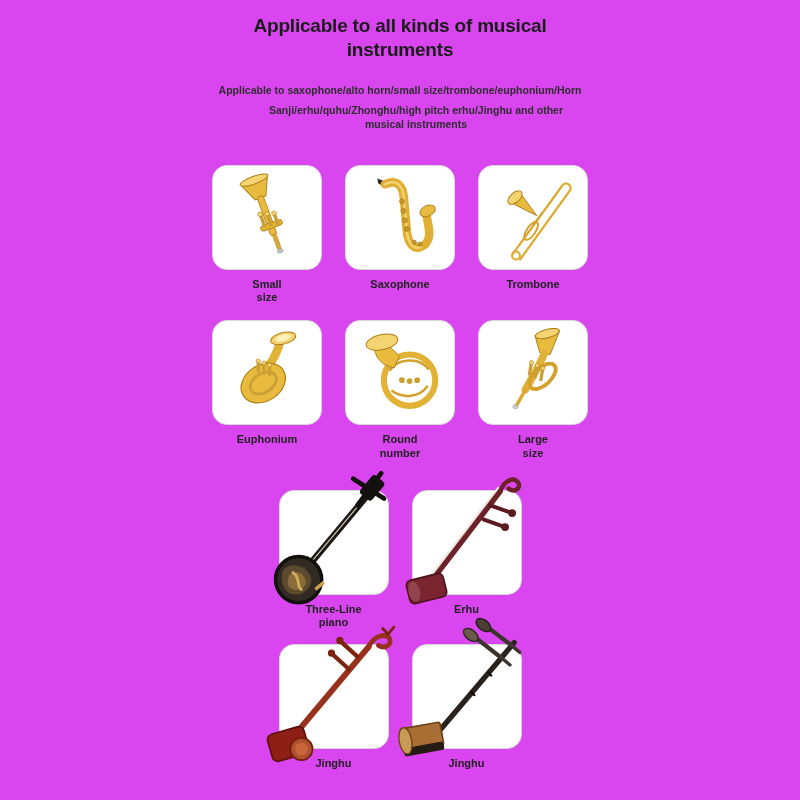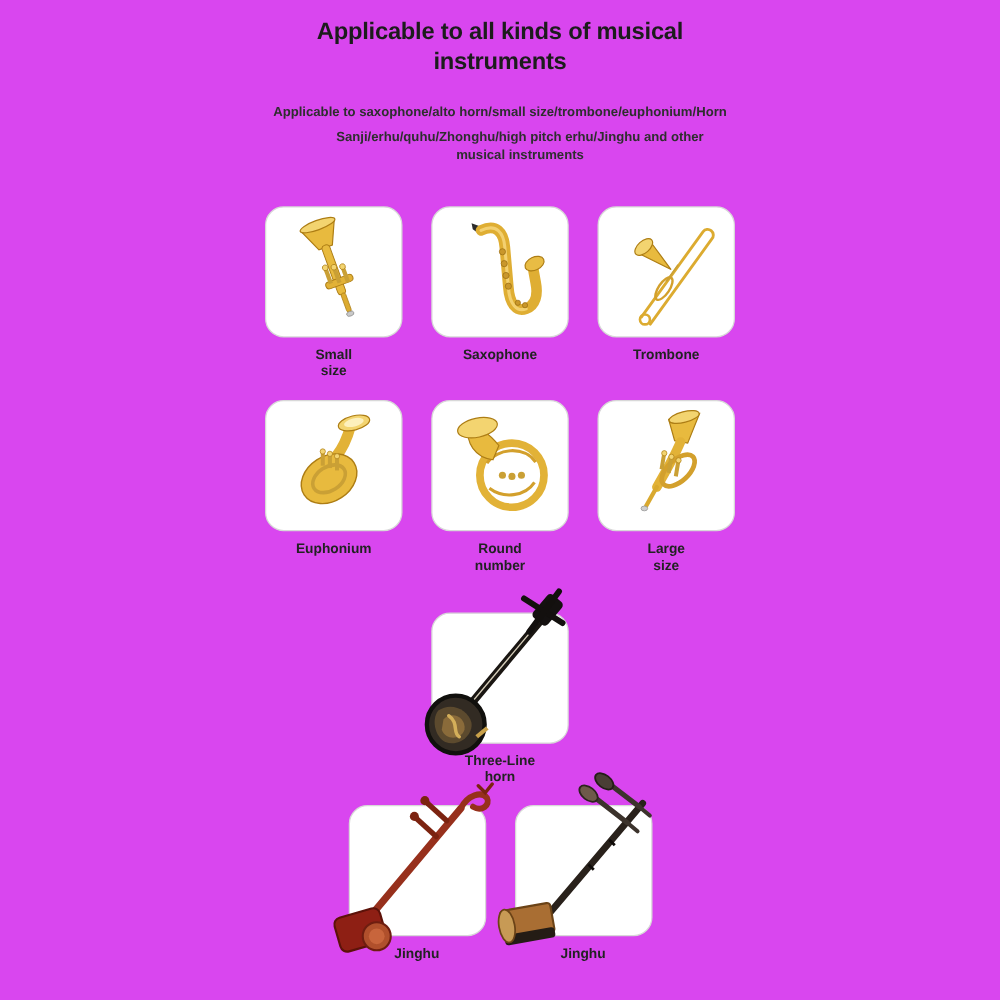--- a/index.html
+++ b/index.html
@@ -185,23 +185,41 @@
             <line x1="63" y1="7" x2="85" y2="21" stroke="#13100e" stroke-width="3.4" stroke-linecap="round"></line>
             <line x1="83" y1="3" x2="66" y2="26" stroke="#13100e" stroke-width="3.4" stroke-linecap="round"></line>
             <circle cx="24" cy="79" r="16.5" fill="#322b23" stroke="#11100d" stroke-width="2.5"></circle>
             <path d="M14,71 C21,66 31,70 33,78 C34,85 26,92 18,89 C12,86 10,76 14,71 Z" fill="#5c4a2e"></path>
             <path d="M17,76 C22,71 30,75 29,82 C27,88 18,88 16,82 Z" fill="#8a6b3a"></path>
             <path d="M20,74 C26,78 22,84 26,86" fill="none" stroke="#d4af5a" stroke-width="2" stroke-linecap="round"></path>
             <line x1="36" y1="86" x2="42" y2="81" stroke="#c9a14a" stroke-width="2.4"></line>
           </svg>
         </div>
         <figcaption class="label">Three-Line
-horn</figcaption>
-      </figure>
-
+piano</figcaption>
+      </figure>
+
+      <figure class="cell">
+        <div class="card">
+          <svg class="inst inst-big" viewBox="0 0 100 100">
+            <line x1="17" y1="85" x2="72" y2="13" stroke="#ece7dc" stroke-width="1.6"></line>
+            <line x1="24" y1="80" x2="73" y2="16" stroke="#6d2129" stroke-width="3.8" stroke-linecap="round"></line>
+            <path d="M73,16 C76,8 83,5 86,10 C88,14 83,17 79,14" fill="none" stroke="#6d2129" stroke-width="3.2" stroke-linecap="round"></path>
+            <line x1="66" y1="26" x2="80" y2="31" stroke="#5c1a21" stroke-width="2.8" stroke-linecap="round"></line>
+            <circle cx="81.5" cy="31.5" r="2.8" fill="#5c1a21"></circle>
+            <line x1="61" y1="36" x2="75" y2="41" stroke="#5c1a21" stroke-width="2.8" stroke-linecap="round"></line>
+            <circle cx="76.5" cy="41.5" r="2.8" fill="#5c1a21"></circle>
+            <g transform="rotate(-14 20 86)">
+              <rect x="7" y="77" width="27" height="17" rx="3.5" fill="#7a2530" stroke="#4c131a" stroke-width="1.2"></rect>
+              <ellipse cx="11.5" cy="85.5" rx="4.2" ry="7.2" fill="#93434c"></ellipse>
+            </g>
+          </svg>
+        </div>
+        <figcaption class="label">Erhu</figcaption>
+      </figure>
 
     </div>
 
     <div class="row row-4">
 
       <figure class="cell">
         <div class="card">
           <svg class="inst inst-big" viewBox="0 0 100 100">
             <line x1="22" y1="79" x2="74" y2="17" stroke="#97301c" stroke-width="4.2" stroke-linecap="round"></line>
             <path d="M74,17 C78,9 86,7 89,11 C91,15 86,19 81,16" fill="none" stroke="#97301c" stroke-width="3.4" stroke-linecap="round"></path>

